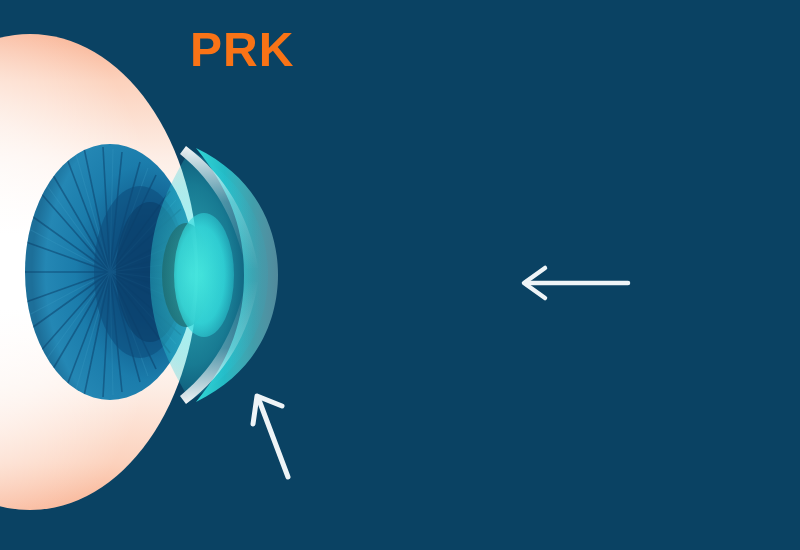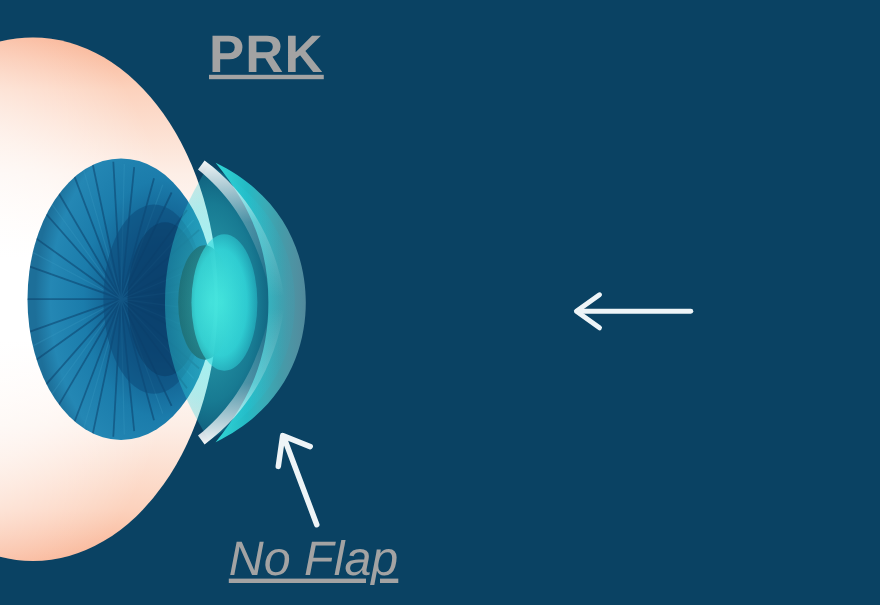--- a/index.html
+++ b/index.html
@@ -17,24 +17,23 @@
   }
   #art {
     position: absolute;
     inset: 0;
     width: 800px;
     height: 550px;
     display: block;
   }
   .label {
     position: absolute;
-    color: #a3a3a3;
+    color: #f97316;
     white-space: nowrap;
     user-select: none;
-    text-decoration: underline;
   }
   #prk-label {
     left: 190px;
     top: 22px;
     font-size: 48px;
     font-weight: bold;
     letter-spacing: 1px;
     font-style: normal;
   }
   #laser-label {
@@ -279,15 +278,14 @@
       <g stroke="#eef4f7" stroke-width="5" fill="none" stroke-linecap="round" stroke-linejoin="round">
         <line x1="288" y1="477" x2="259" y2="400"></line>
         <polyline points="253,424 257,396 282,406"></polyline>
       </g>
     </g>
   </svg>
 
   <div class="label" id="prk-label">PRK</div>
 
 
-  <div class="label" id="noflap-label">No Flap</div>
 
 </div>
 
 </body></html>

